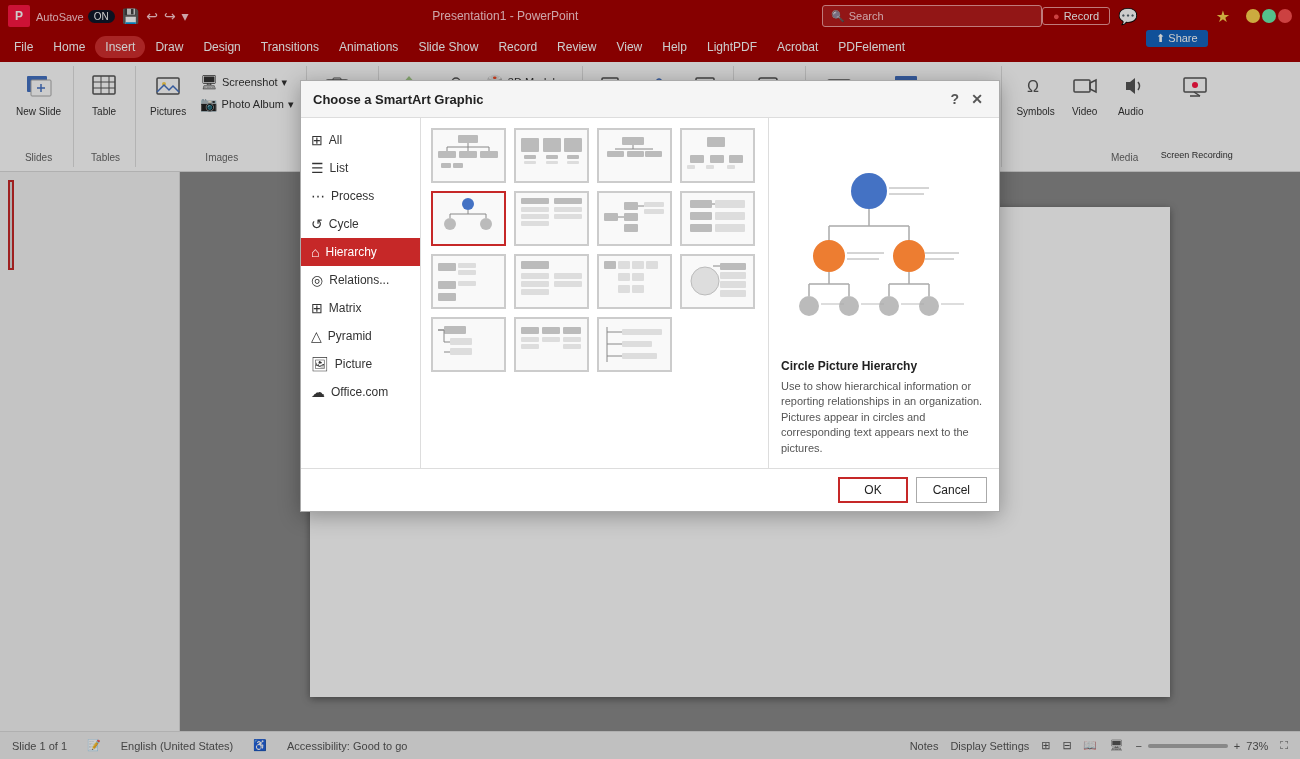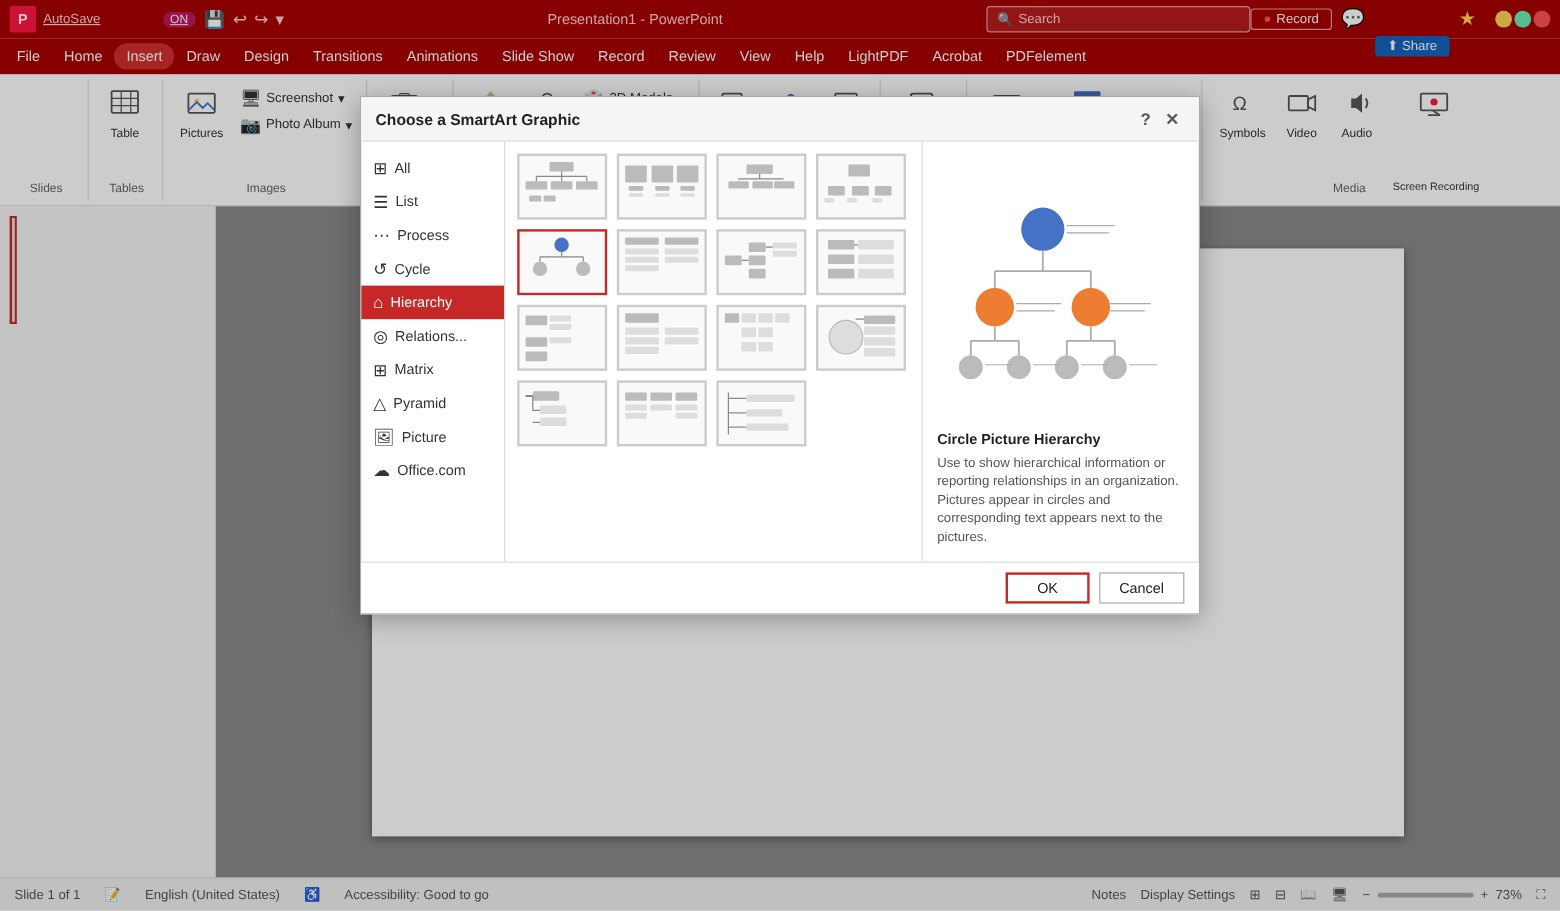--- a/index.html
+++ b/index.html
@@ -1,21 +1,21 @@
 <!DOCTYPE html>
 <html><head>
   <meta charset="utf-8">
   <style>
     * { box-sizing: border-box; margin: 0; padding: 0; }
     body { font-family: 'Segoe UI', Arial, sans-serif; font-size: 12px; background: #f3f3f3; width: 1300px; height: 759px; overflow: hidden; position: relative; }
 
     
     .titlebar { height: 32px; background: #a80000; display: flex; align-items: center; padding: 0 8px; color: white; }
-    .titlebar-autosave { display: flex; align-items: flex-start; gap: 4px; font-size: 11px; color: #ffcdd2; text-decoration: underline; }
-    .toggle-btn { background: #be185d; border-radius: 8px; padding: 1px 6px; font-size: 10px; color: white; margin-left: 48px; }
+    .titlebar-autosave { display: flex; align-items: flex-end; gap: 4px; font-size: 11px; color: #ffcdd2; }
+    .toggle-btn { background: #0f172a; border-radius: 8px; padding: 1px 6px; font-size: 10px; color: white; }
     .titlebar-icons { display: flex; align-items: center; gap: 6px; margin-left: 8px; color: #ffcdd2; font-size: 14px; }
     .titlebar-title { flex: 1; text-align: center; font-size: 12px; color: #ffcdd2; }
     .titlebar-search { background: #b71c1c; border: 1px solid #ef9a9a; border-radius: 3px; width: 220px; height: 22px; display: flex; align-items: center; padding: 0 8px; color: #ffcdd2; font-size: 11px; }
     .titlebar-right { display: flex; align-items: center; gap: 8px; }
     .record-btn { background: #a80000; border: 1px solid #ef9a9a; border-radius: 3px; padding: 2px 10px; font-size: 11px; color: white; display: flex; align-items: center; gap: 4px; }
     .share-btn { background: #1565c0; border-radius: 3px; padding: 2px 10px; font-size: 11px; color: white; margin-top: 44px; }
     .win-controls { display: flex; gap: 2px; margin-left: 8px; }
     .win-btn { width: 14px; height: 14px; border-radius: 50%; }
     .win-min { background: #ffd54f; }
     .win-max { background: #69f0ae; }
@@ -137,20 +137,33 @@
   <span class="menu-item">View</span>
   <span class="menu-item">Help</span>
   <span class="menu-item">LightPDF</span>
   <span class="menu-item">Acrobat</span>
   <span class="menu-item">PDFelement</span>
 </div>
 
 <div class="ribbon">
 
   <div class="ribbon-group" style="min-width:70px;">
+    <div class="ribbon-items">
+      <div class="ribbon-btn">
+        <div class="icon">
+          <svg width="28" height="24" viewBox="0 0 28 24">
+              <rect x="2" y="2" width="20" height="16" fill="#4472c4" rx="1"></rect>
+              <rect x="6" y="6" width="20" height="16" fill="white" stroke="#aaa" stroke-width="1" rx="1"></rect>
+              <line x1="16" y1="10" x2="16" y2="18" stroke="#4472c4" stroke-width="1.5"></line>
+              <line x1="12" y1="14" x2="20" y2="14" stroke="#4472c4" stroke-width="1.5"></line>
+            </svg>
+        </div>
+        <span>New Slide</span>
+      </div>
+    </div>
     <div class="ribbon-group-label">Slides</div>
   </div>
 
   <div class="ribbon-group" style="min-width:60px;">
     <div class="ribbon-items">
       <div class="ribbon-btn">
         <div class="icon">
           <svg width="26" height="24" viewBox="0 0 26 24">
               <rect x="2" y="2" width="22" height="18" fill="none" stroke="#555" stroke-width="1.5" rx="1"></rect>
               <line x1="2" y1="8" x2="24" y2="8" stroke="#555" stroke-width="1"></line>

